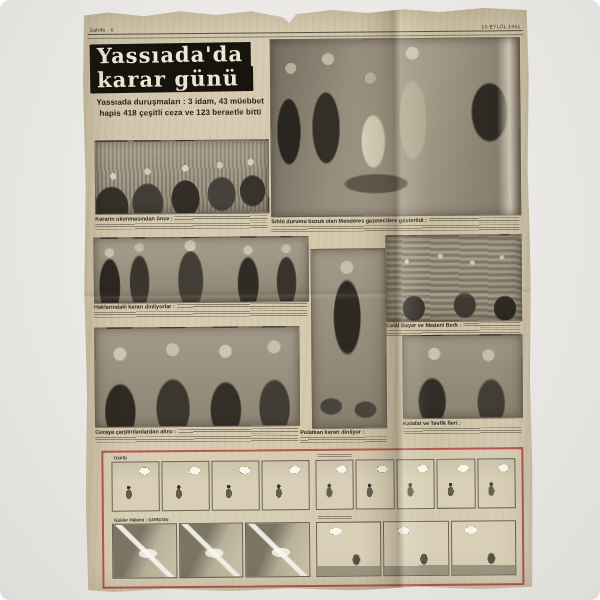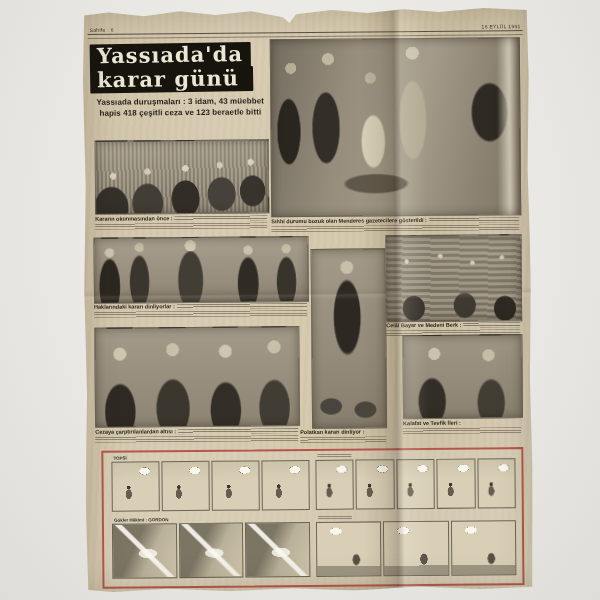--- a/index.html
+++ b/index.html
@@ -1,18 +1,18 @@
 <!DOCTYPE html>
 <html><head>
 <meta charset="utf-8">
 <style>
   html,body { margin:0; padding:0; }
   body { width:600px; height:600px; overflow:hidden; font-family:"Liberation Sans", sans-serif; }
   .scene { position:relative; width:600px; height:600px;
-    background: radial-gradient(ellipse at 50% 38%, #f1f0ed 0%, #e9e8e4 55%, #deddda 100%); }
+    background: radial-gradient(ellipse at 50% 38%, #f1f0ed 0%, #e9e8e4 55%, #deddda 100%); border-radius: 9px; }
 
   
   .paper { position:absolute; left:84px; top:9px; width:447px; height:582px;
     transform: rotate(-0.5deg);
     background:
       repeating-linear-gradient(93deg, rgba(120,100,70,.04) 0 3px, transparent 3px 7px),
       linear-gradient(100deg, #cfc3a8 0%, #d8cdb4 28%, #d6caae 55%, #ccc0a4 70%, #dad0b9 100%);
     box-shadow: 0 10px 25px rgba(50,40,25,.30), 0 2px 6px rgba(50,40,25,.22);
     clip-path: polygon(0.6% 0.8%, 6% 0.3%, 14% 1%, 22% 0.2%, 30% 0.9%, 38% 0.3%, 45% 1.4%, 46.5% 2.4%, 48% 0.9%, 56% 0.2%, 64% 0.8%, 72% 0.2%, 80% 0.7%, 90% 0.1%, 99.6% 0.5%, 99.9% 12%, 99.5% 28%, 100% 46%, 99.6% 64%, 100% 80%, 99.7% 99.6%, 88% 99.9%, 74% 99.4%, 60% 100%, 46% 99.5%, 32% 99.9%, 18% 99.4%, 6% 99.9%, 0.4% 99.5%, 0% 84%, 0.5% 66%, 0.1% 48%, 0.6% 30%, 0.2% 12%); }
 

